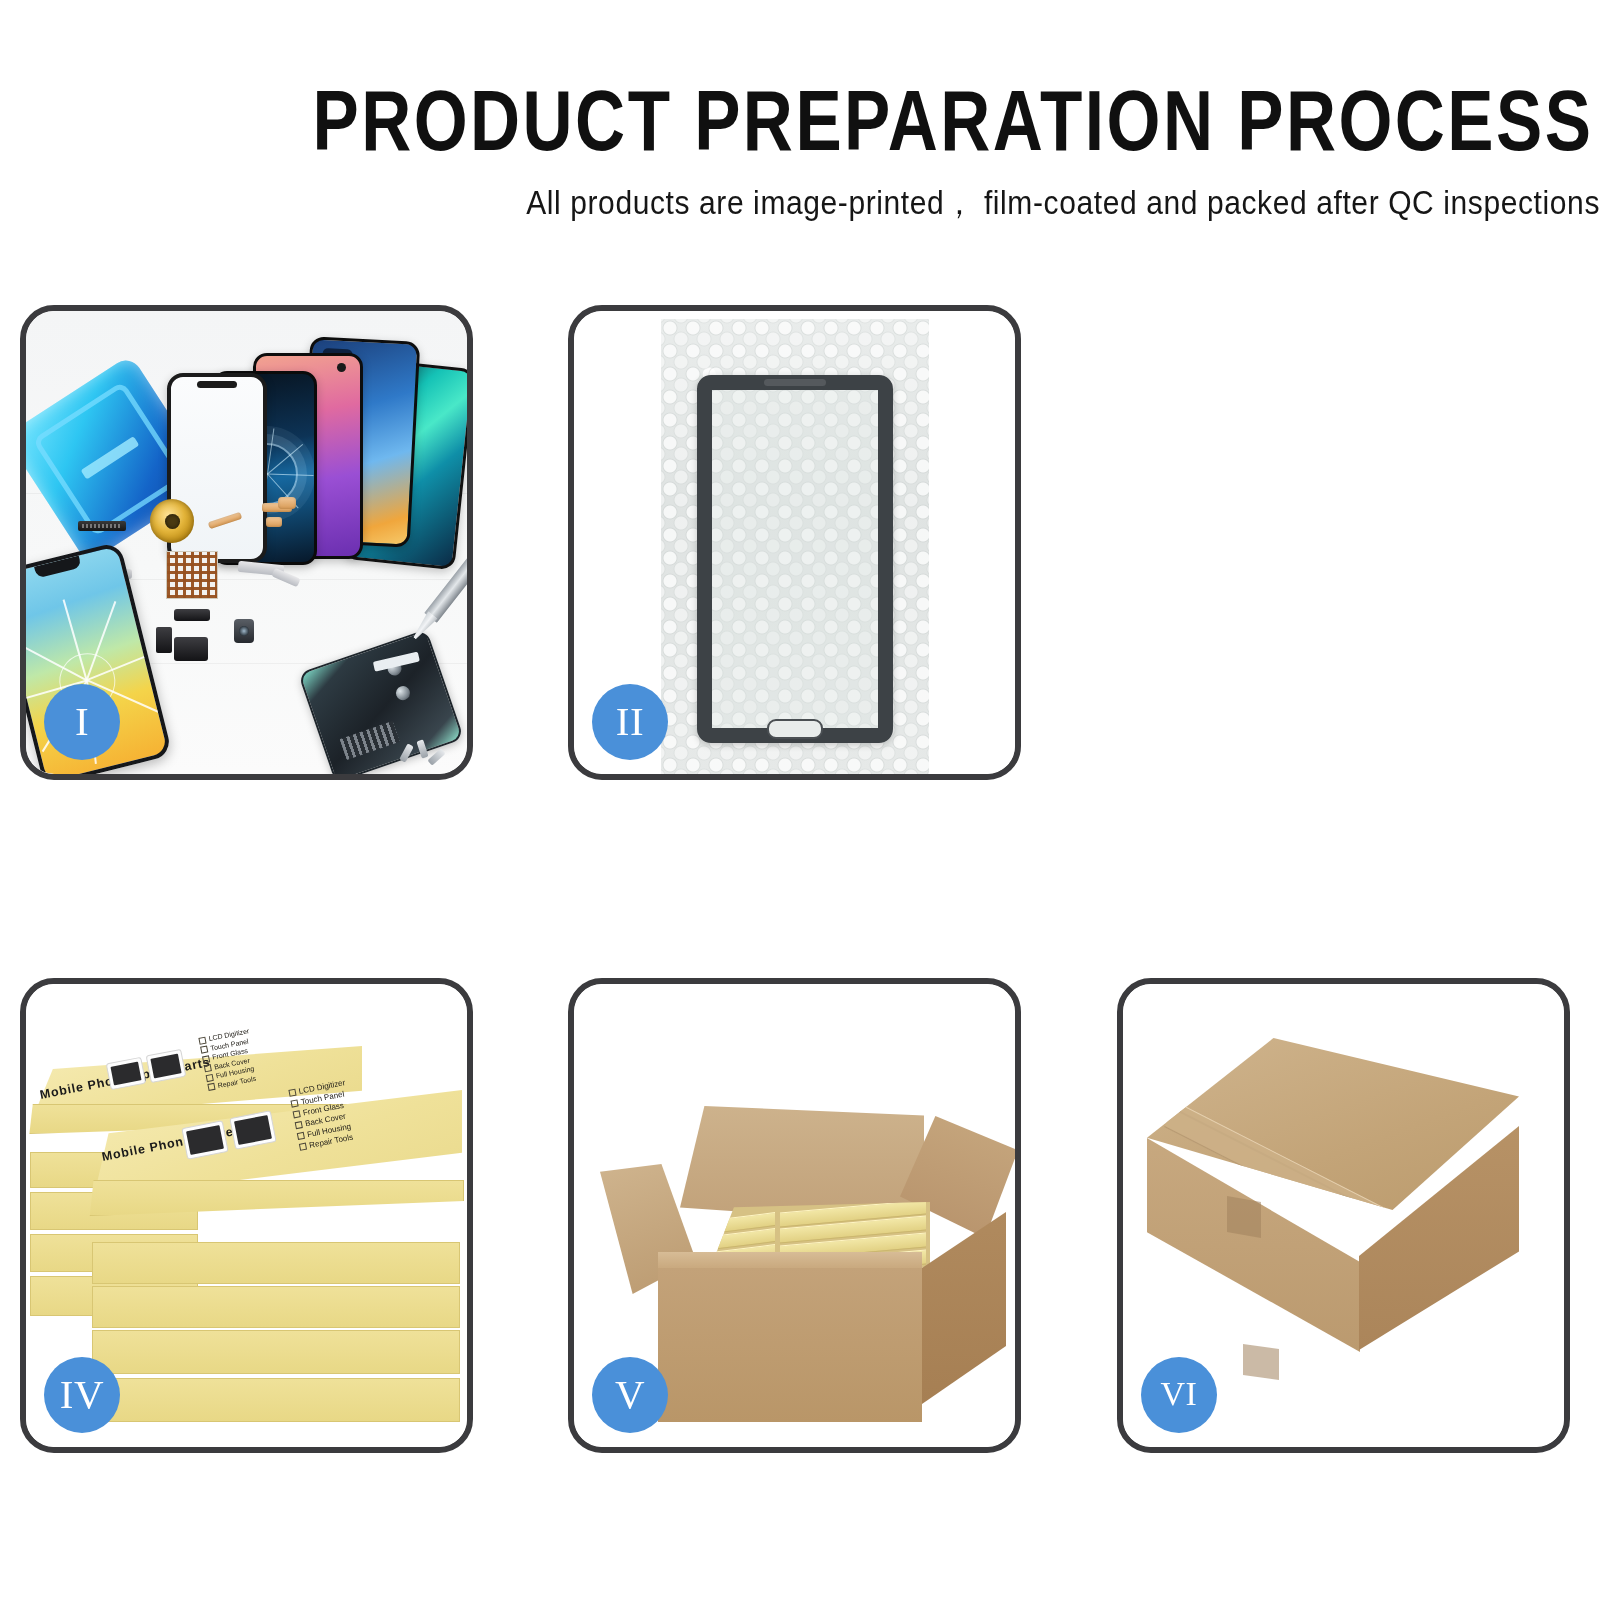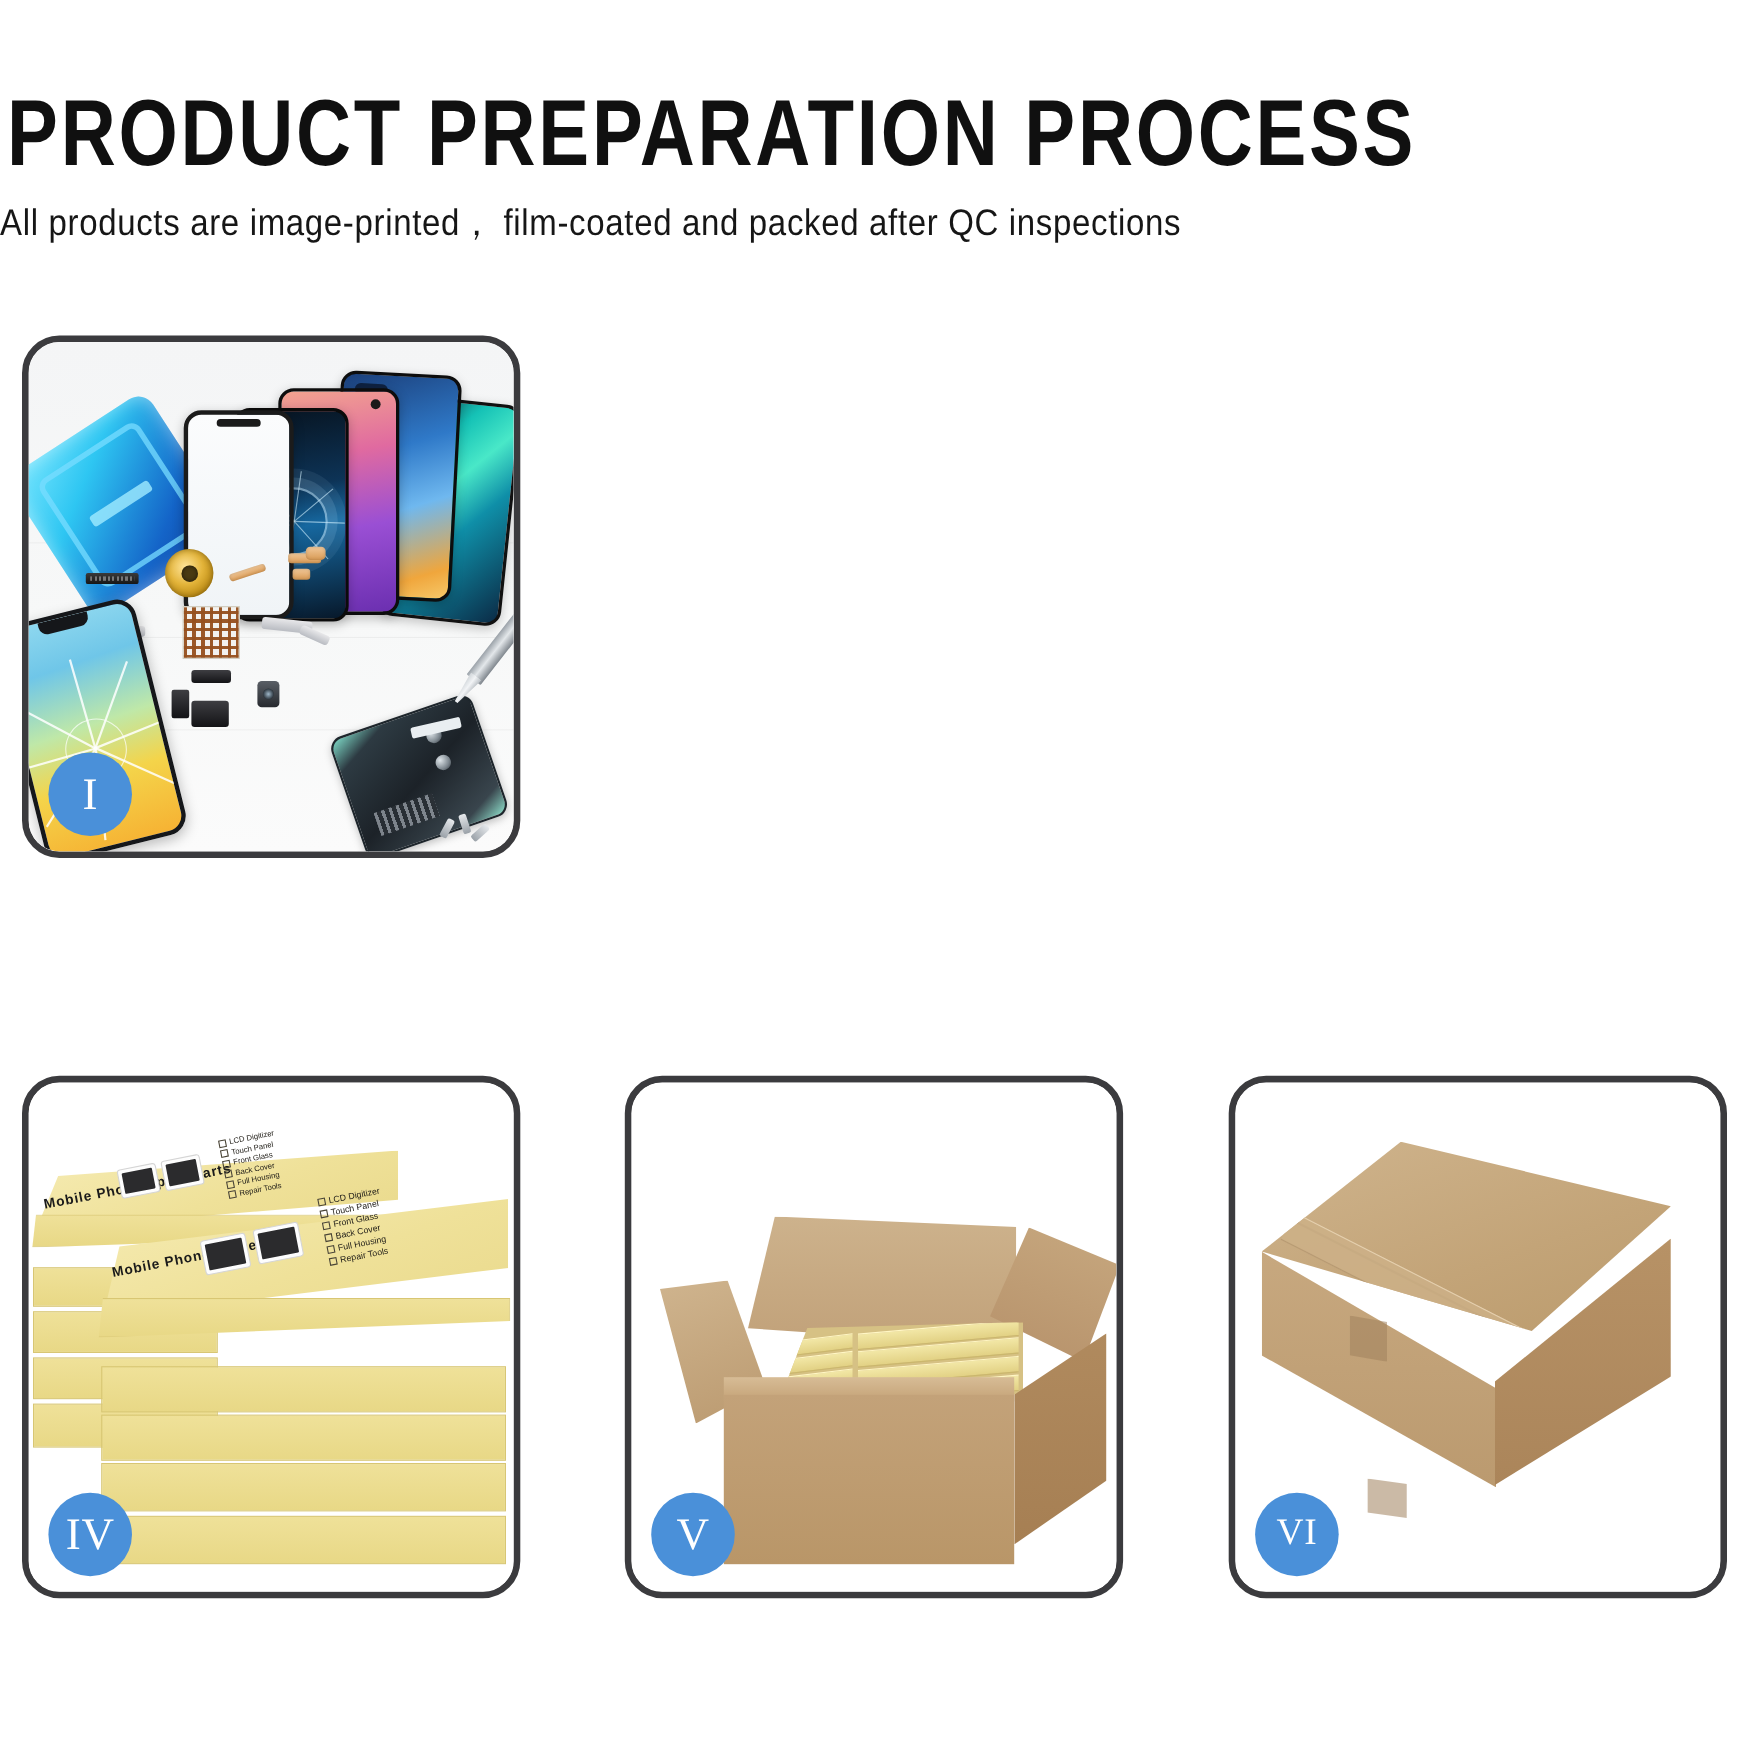--- a/index.html
+++ b/index.html
@@ -16,21 +16,21 @@
   }
 
   
   .header {
     position: absolute;
     top: 0; left: 0;
     width: 1600px;
     height: 245px;
     display: flex;
     flex-direction: column;
-    align-items: flex-start;
+    align-items: flex-end;
     justify-content: flex-start;
     padding-top: 78px;
     box-sizing: border-box;
   }
   .main-title {
     font-family: "Liberation Sans", sans-serif;
     font-size: 70px;
     font-weight: 700;
     letter-spacing: 2.5px;
     color: #101010;
@@ -712,20 +712,36 @@
           <i style="transform:rotate(262deg)"></i>
             <i style="transform:rotate(308deg)"></i>
         </div>
       </div>
     </div>
     <div class="badge">
       <span>I</span>
     </div>
   </div>
 
+  <div class="panel r0 c1">
+    <div class="photo">
+      <div class="p2-bg"></div>
+      <div class="p2-wrap">
+        <div class="p2-bubbles"></div>
+        <div class="p2-bubbles b2"></div>
+        <div class="p2-screen">
+          <div class="p2-earpiece"></div>
+          <div class="p2-home"></div>
+        </div>
+      </div>
+    </div>
+    <div class="badge">
+      <span>II</span>
+    </div>
+  </div>
 
 
   <div class="panel r1 c0">
     <div class="photo">
       <div class="p4-bg"></div>
       <div class="boxstack">
 
         <div class="ybox" style="left:4px; top:168px; width:166px; height:34px;"></div>
         <div class="ybox" style="left:4px; top:208px; width:166px; height:36px;"></div>
         <div class="ybox" style="left:4px; top:250px; width:166px; height:36px;"></div>

